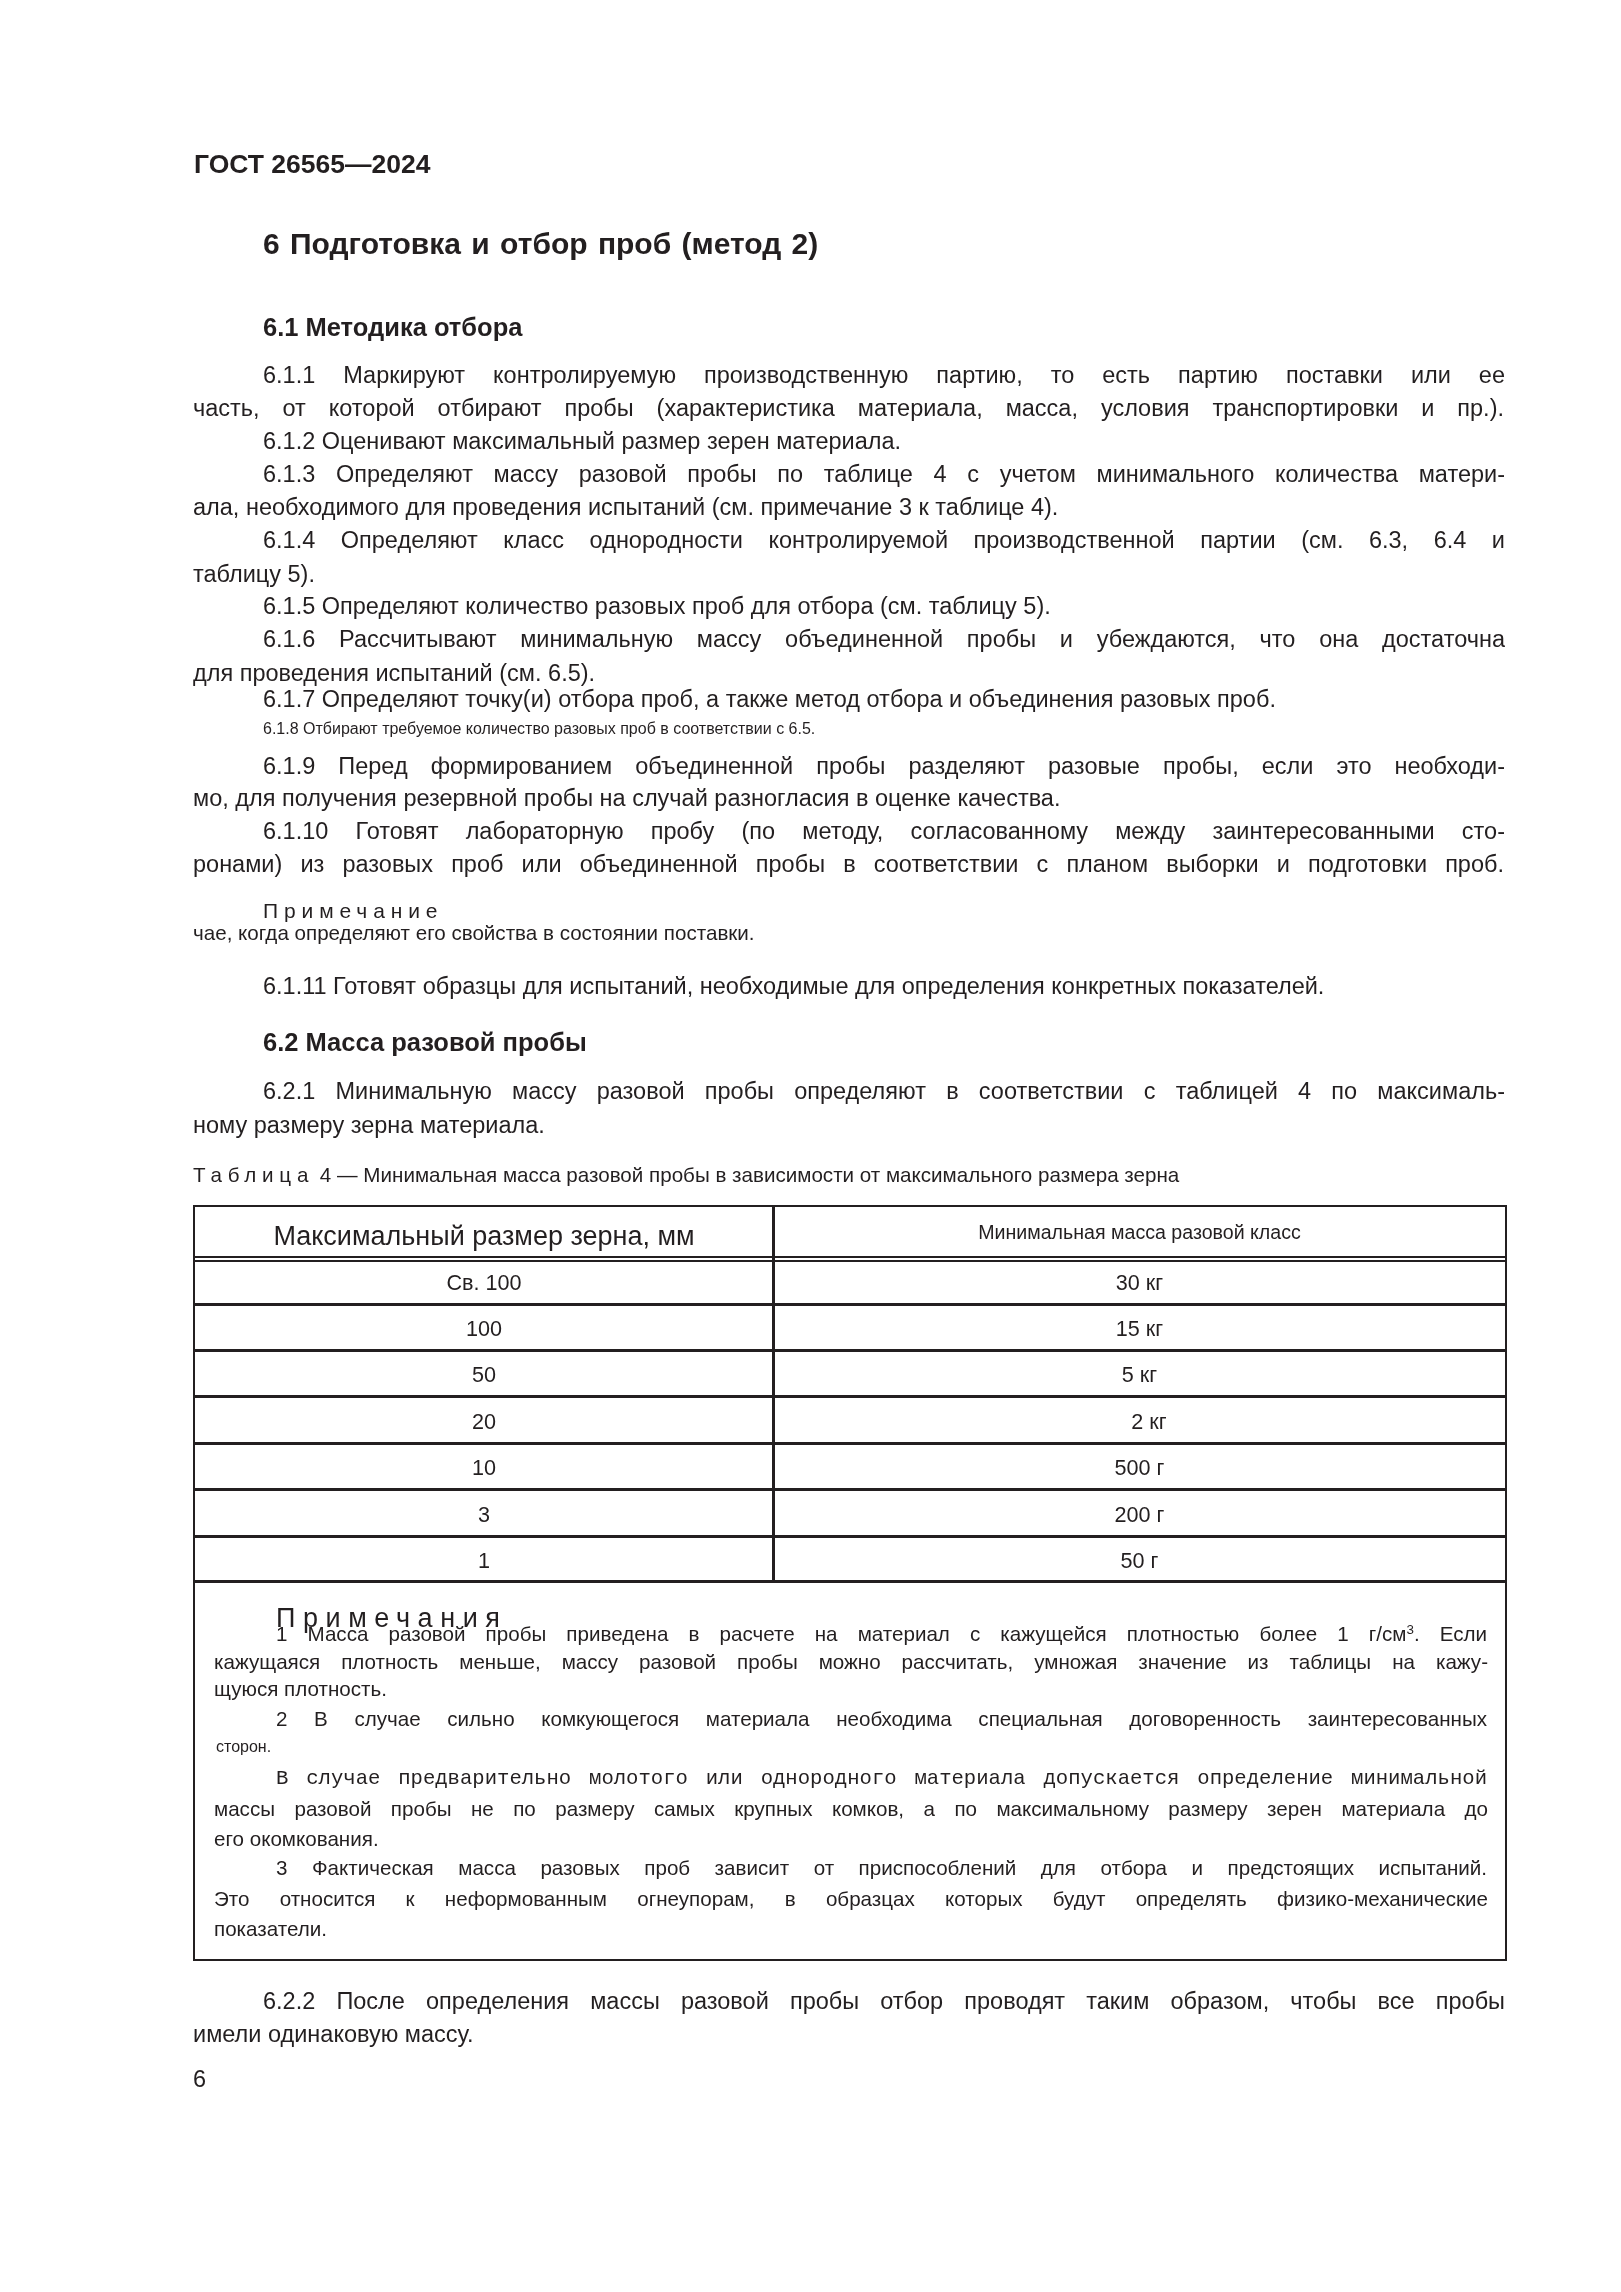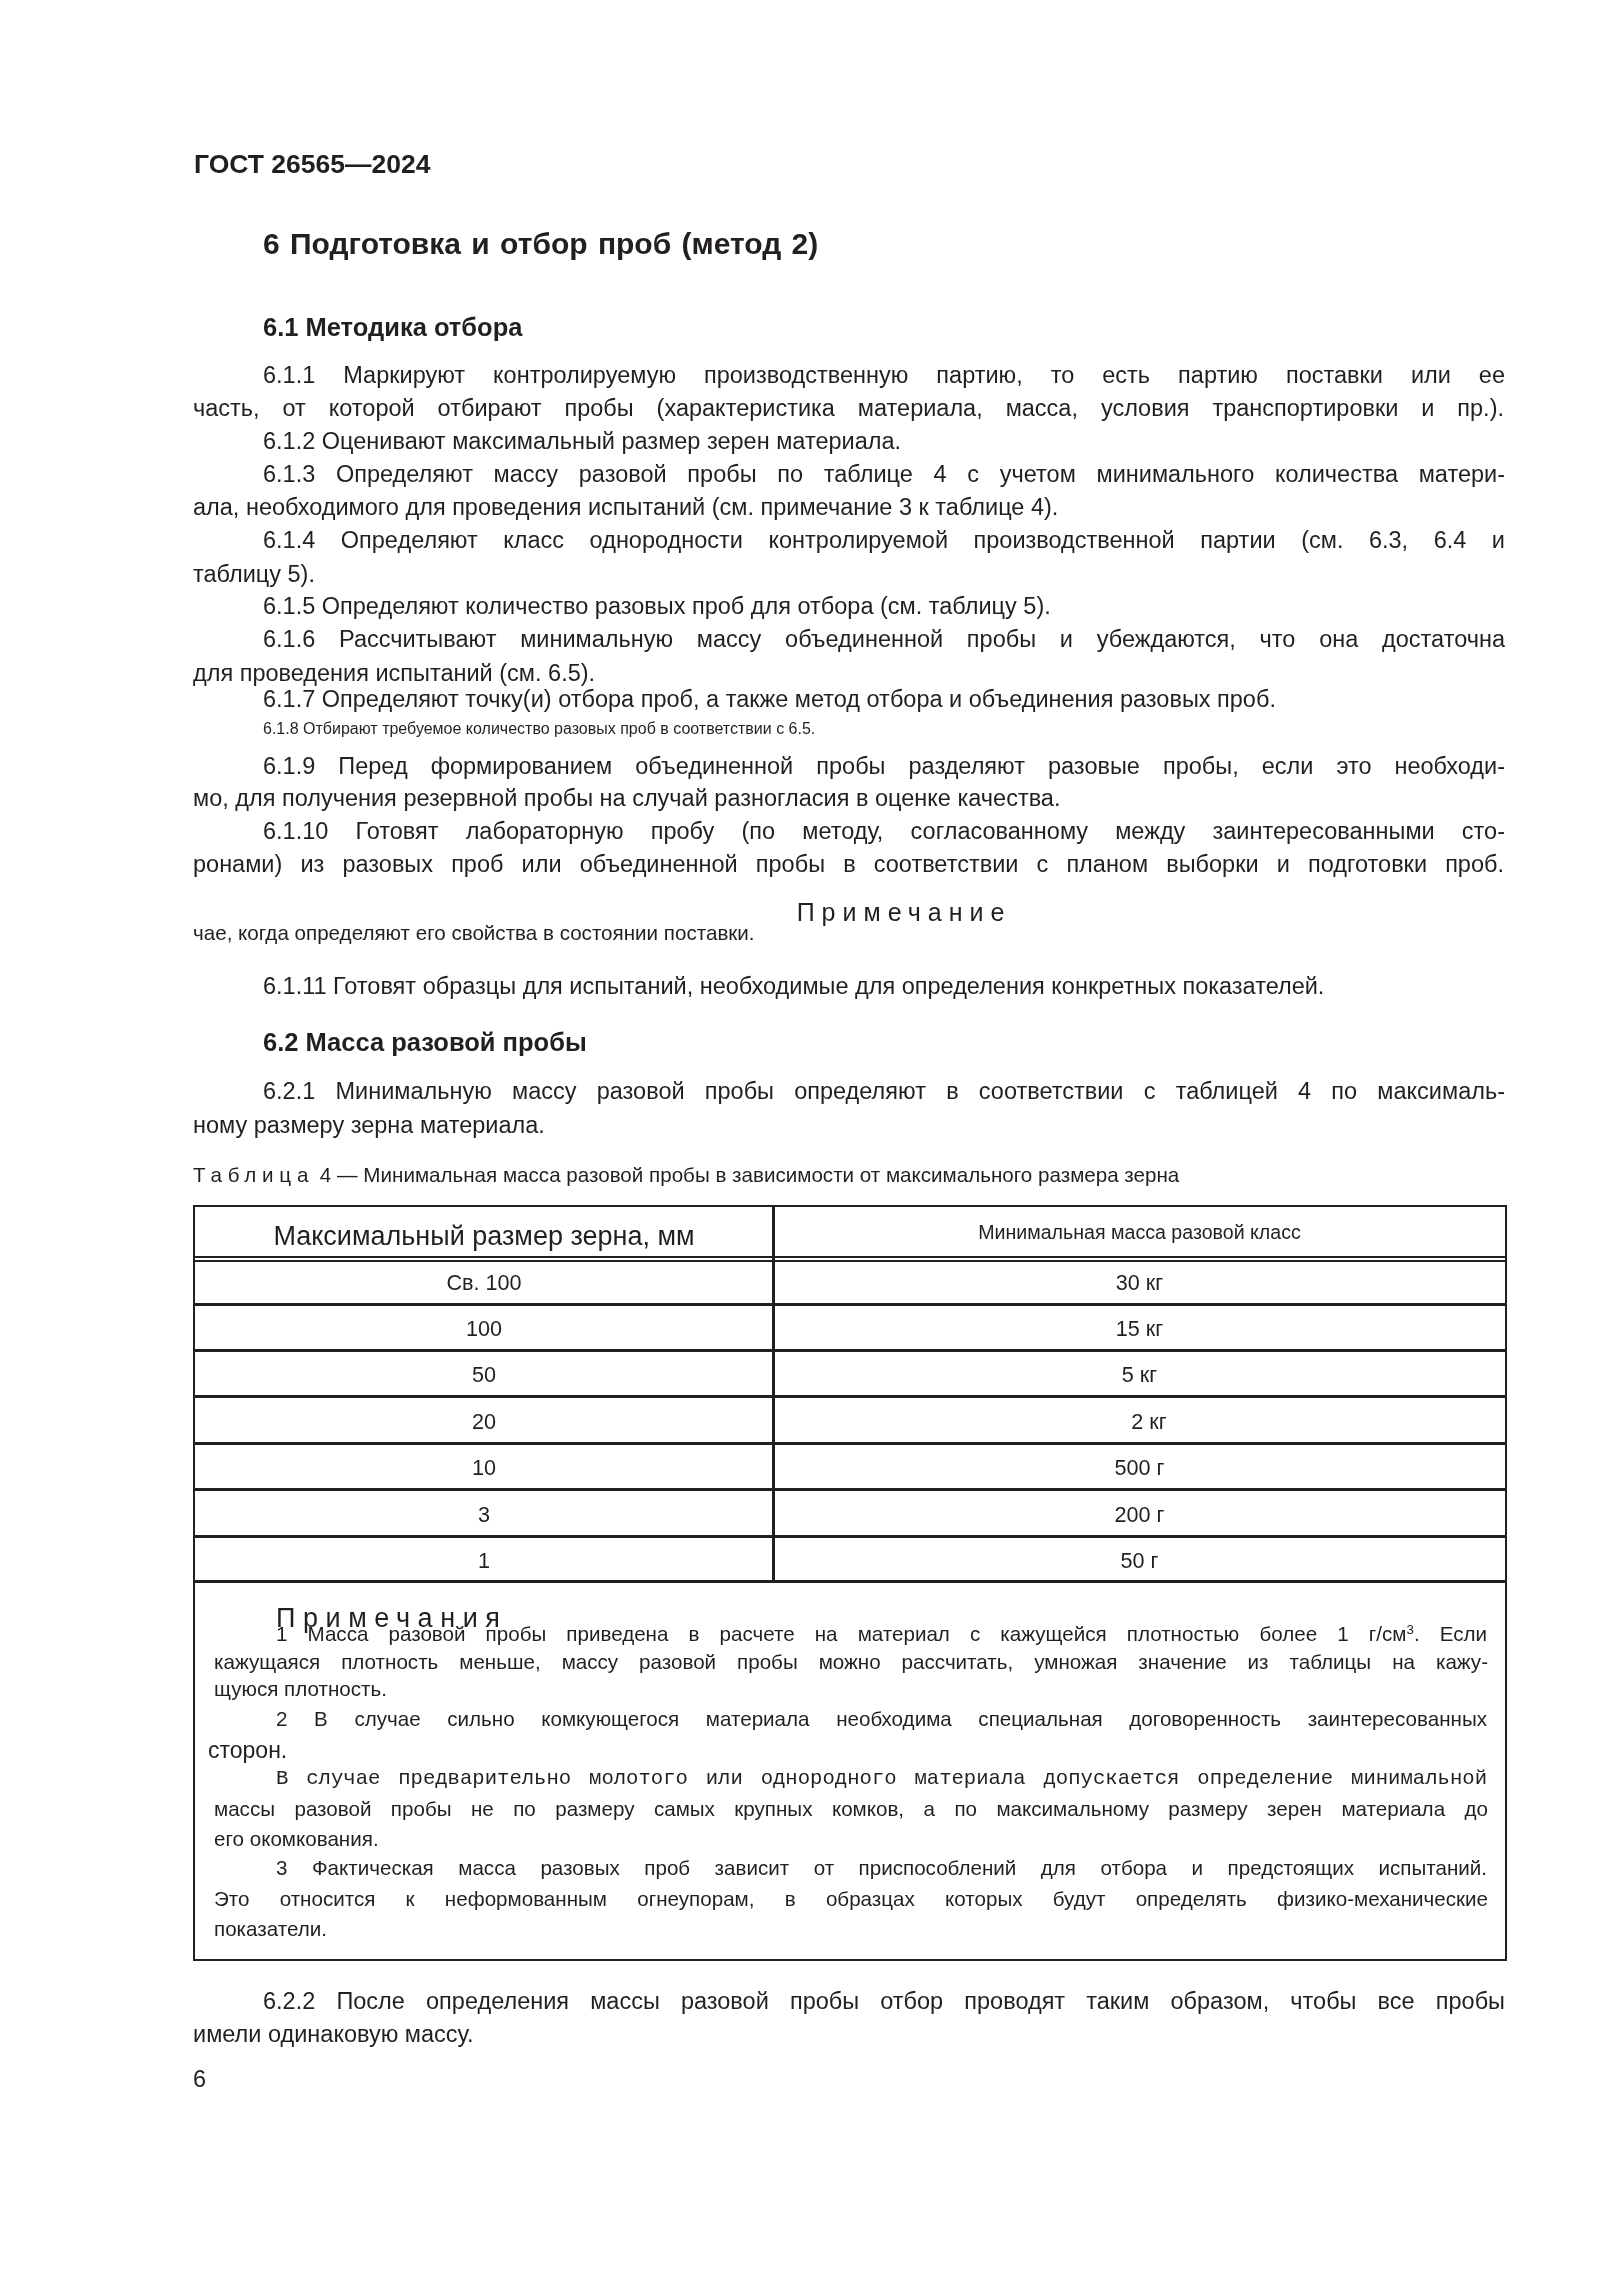--- a/index.html
+++ b/index.html
@@ -35,21 +35,21 @@
 <div class="ln" style="left:263px; top:595px; font-size:23.5px;">6.1.5  Определяют количество разовых проб для отбора (см. таблицу 5).</div>
 <div class="ln j" style="left:263px; width:1242px; top:628px; font-size:23.5px;">6.1.6  Рассчитывают минимальную массу объединенной пробы и убеждаются, что она достаточна</div>
 <div class="ln" style="left:193px; top:662px; font-size:23.5px;">для проведения испытаний (см. 6.5).</div>
 <div class="ln" style="left:263px; top:688px; font-size:23.5px;">6.1.7  Определяют точку(и) отбора проб, а также метод отбора и объединения разовых проб.</div>
 <div class="ln" style="left:263px; top:721px; font-size:16px;">6.1.8  Отбирают требуемое количество разовых проб в соответствии с 6.5.</div>
 <div class="ln j" style="left:263px; width:1242px; top:755px; font-size:23.5px;">6.1.9  Перед формированием объединенной пробы разделяют разовые пробы, если это необходи-</div>
 <div class="ln" style="left:193px; top:787px; font-size:23.5px;">мо, для получения резервной пробы на случай разногласия в оценке качества.</div>
 <div class="ln j" style="left:263px; width:1242px; top:820px; font-size:23.5px;">6.1.10  Готовят лабораторную пробу (по методу, согласованному между заинтересованными сто-</div>
 <div class="ln j" style="left:193px; width:1311px; top:853px; font-size:23.5px;">ронами) из разовых проб или объединенной пробы в соответствии с планом выборки и подготовки проб.</div>
 
-<div class="ln" style="left:263px; width:1242px; top:900px; font-size:25px; display:flex; justify-content:center;margin-left:20px;">
+<div class="ln" style="left:263px; width:1242px; top:900px; font-size:21px; display:flex; justify-content:flex-start;">
   <span class="sp">Примечание</span>
 </div>
 <div class="ln" style="left:193px; top:923px; font-size:20.6px;">чае, когда определяют его свойства в состоянии поставки.</div>
 
 <div class="ln" style="left:263px; top:975px; font-size:23.5px;">6.1.11  Готовят образцы для испытаний, необходимые для определения конкретных показателей.</div>
 
 <div class="ln b" style="left:263px; top:1030px; font-size:25.5px;">6.2  Масса разовой пробы</div>
 
 <div class="ln j" style="left:263px; width:1242px; top:1080px; font-size:23.5px;">6.2.1  Минимальную массу разовой пробы определяют в соответствии с таблицей 4 по максималь-</div>
 <div class="ln" style="left:193px; top:1114px; font-size:23.5px;">ному размеру зерна материала.</div>
@@ -101,21 +101,21 @@
 <div>
   <div class="cell" style="left:196px; width:576px; top:1550px; font-size:21.6px;">1</div>
   <div class="cell" style="left:775px; width:729px; top:1550px; font-size:21.6px;">50 г</div>
 </div>
 
 <div class="ln sp" style="left:276px; top:1597px; font-size:27px;margin-top:8px;">Примечания</div>
 <div class="ln" style="left:276px; width:1211px; top:1624px; font-size:20.6px; height:25.5px; text-align:justify; text-align-last:justify; white-space:normal;"><span>1  Масса разовой пробы приведена в расчете на материал с кажущейся плотностью более 1 г/см</span><sup>3</sup><span>. Если</span></div>
 <div class="ln j" style="left:214px; width:1274px; top:1652px; font-size:20.6px;">кажущаяся плотность меньше, массу разовой пробы можно рассчитать, умножая значение из таблицы на кажу-</div>
 <div class="ln" style="left:214px; top:1679px; font-size:20.6px;">щуюся плотность.</div>
 <div class="ln j" style="left:276px; width:1211px; top:1709px; font-size:20.6px;">2  В случае сильно комкующегося материала необходима специальная договоренность заинтересованных</div>
-<div class="ln" style="left:208px; top:1739px; font-size:23px;">сторон.</div>
+<div class="ln" style="left:216px; top:1739px; font-size:16px;">сторон.</div>
 <div class="ln j" style="left:276px; width:1211px; top:1769px; font-size:20.6px;font-family:Liberation Mono, monospace;">В случае предварительно молотого или однородного материала допускается определение минимальной</div>
 <div class="ln j" style="left:214px; width:1274px; top:1799px; font-size:20.6px;">массы разовой пробы не по размеру самых крупных комков, а по максимальному размеру зерен материала до</div>
 <div class="ln" style="left:214px; top:1829px; font-size:20.6px;">его окомкования.</div>
 <div class="ln j" style="left:276px; width:1211px; top:1858px; font-size:20.6px;">3  Фактическая масса разовых проб зависит от приспособлений для отбора и предстоящих испытаний.</div>
 <div class="ln j" style="left:214px; width:1274px; top:1889px; font-size:20.6px;">Это относится к неформованным огнеупорам, в образцах которых будут определять физико-механические</div>
 <div class="ln" style="left:214px; top:1919px; font-size:20.6px;">показатели.</div>
 
 <div class="ln j" style="left:263px; width:1242px; top:1990px; font-size:23.5px;">6.2.2  После определения массы разовой пробы отбор проводят таким образом, чтобы все пробы</div>
 <div class="ln" style="left:193px; top:2023px; font-size:23.5px;">имели одинаковую массу.</div>
 

